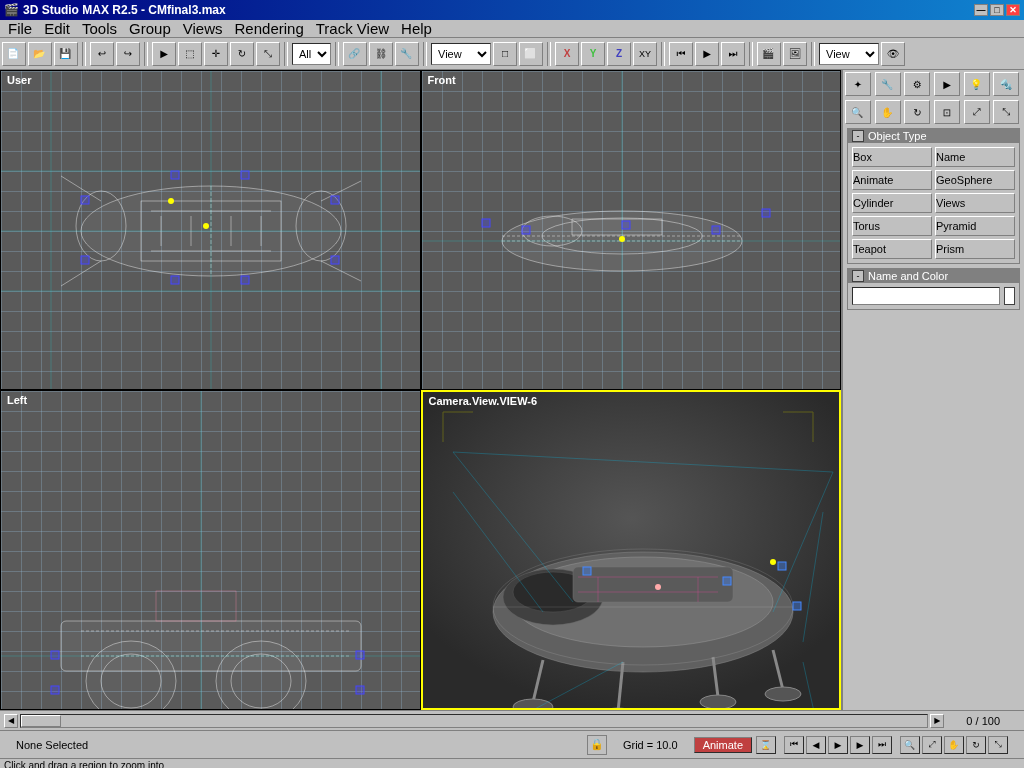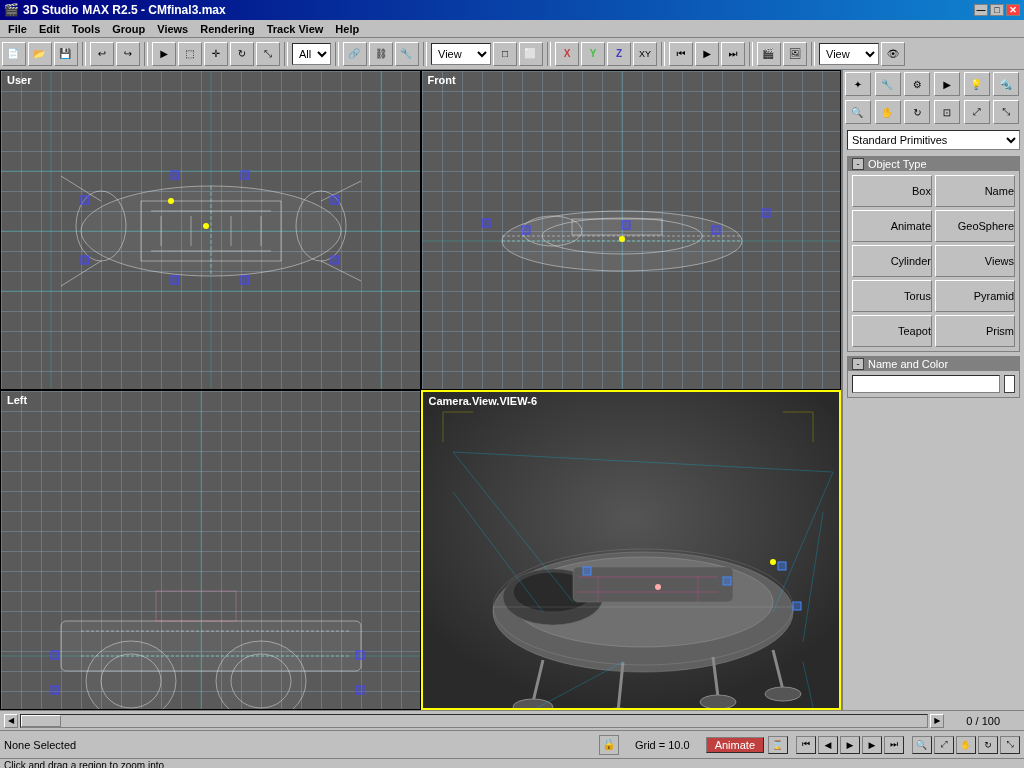--- a/index.html
+++ b/index.html
@@ -29,22 +29,21 @@
       background: #c0c0c0;
       border-bottom: 1px solid #808080;
       display: flex;
       align-items: center;
       height: 18px;
       padding: 0 2px;
     }
     #menubar span {
       padding: 1px 6px;
       cursor: pointer;
-      font-size: 11px;
-      font-weight: bold;
+      font-size: 15px;
     }
 
     
     #toolbar {
       background: #c0c0c0;
       border-bottom: 1px solid #808080;
       display: flex;
       align-items: center;
       height: 32px;
       padding: 2px 2px;
@@ -162,24 +161,24 @@
       display: flex; align-items: center; justify-content: center; font-size: 9px; cursor: pointer; color: black;
     }
 
     .obj-type-grid {
       display: grid;
       grid-template-columns: 1fr 1fr;
       gap: 3px;
       padding: 4px;
     }
     .obj-type-btn {
-      height: 32px; background: #c0c0c0;
+      height: 20px; background: #c0c0c0;
       border: 1px solid; border-top-color: #ffffff; border-left-color: #ffffff;
       border-right-color: #808080; border-bottom-color: #808080;
-      font-size: 11px; cursor: pointer; text-align: right;
+      font-size: 11px; cursor: pointer; text-align: left;
     }
 
     
     .name-color-row {
       display: flex;
       align-items: center;
       padding: 4px;
       gap: 4px;
     }
     .name-input {
@@ -191,21 +190,21 @@
       border: 1px solid #404040;
     }
 
     
     #statusbar {
       height: 28px;
       background: #c0c0c0;
       border-top: 1px solid #808080;
       display: flex;
       align-items: center;
-      padding: 0 4px;
+      padding: 0 16px;
       gap: 4px;
       font-size: 11px;
     }
     #statusbar .lock-icon {
       width: 20px; height: 20px; border: 1px solid #808080;
       display: flex; align-items: center; justify-content: center;
     }
     #statusbar .grid-info { margin: 0 12px; }
     #statusbar .animate-btn {
       background: #c04040; color: white;
@@ -545,25 +544,20 @@
 
     <div id="rpanel-top2">
       <div class="rp-icon">🔍</div>
       <div class="rp-icon">✋</div>
       <div class="rp-icon">↻</div>
       <div class="rp-icon">⊡</div>
       <div class="rp-icon">⤢</div>
       <div class="rp-icon">⤡</div>
     </div>
 
-    <div id="rpanel-dropdown">
-      <select>
-        <option>Standard Primitives</option>
-      </select>
-    </div>
 
     <div class="panel-section">
       <div class="panel-section-header">
         <div class="collapse-btn">-</div>
         <span>Object Type</span>
       </div>
       <div class="obj-type-grid">
         <button class="obj-type-btn">Box</button>
         <button class="obj-type-btn">Name</button>
         <button class="obj-type-btn">Animate</button>

